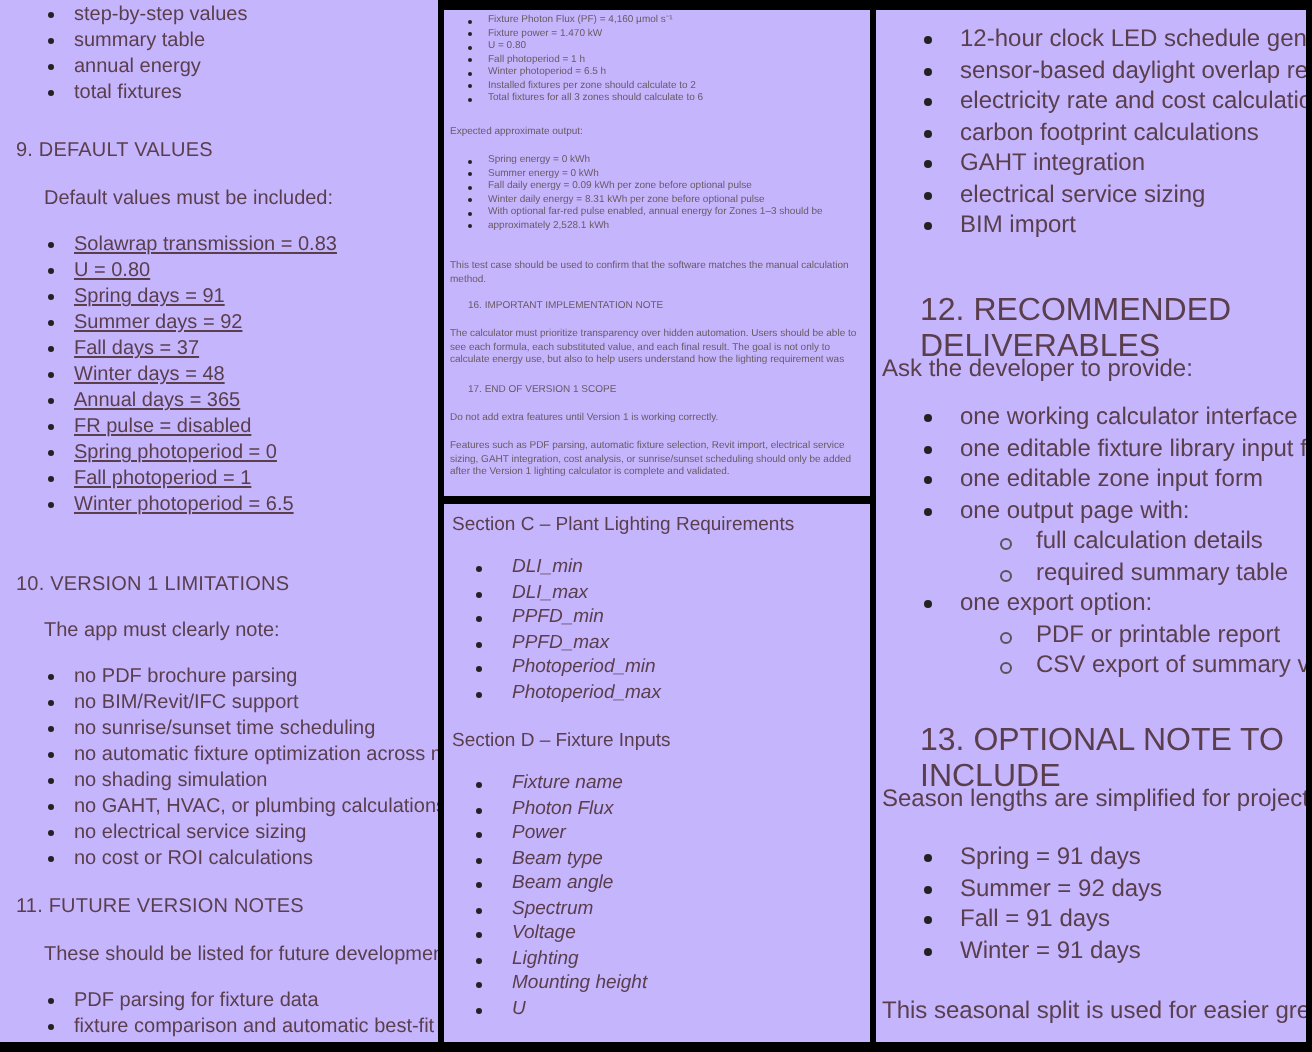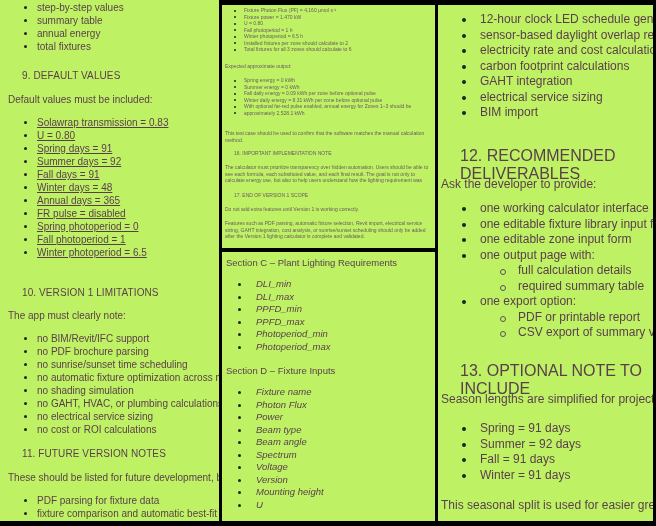--- a/index.html
+++ b/index.html
@@ -1,34 +1,34 @@
 <!DOCTYPE html>
 <html><head>
 <meta charset="utf-8">
 <style>
   * { box-sizing: border-box; margin: 0; padding: 0; }
   html, body { width: 656px; height: 526px; background: #000; overflow: hidden; }
   body { position: relative; font-family: "Liberation Sans", sans-serif; color: #5a3e4c; }
-  .panel { position: absolute; background: #bef264; overflow: hidden; }
+  .panel { position: absolute; background: #c4b5fd; overflow: hidden; }
   #p1 { left: 0; top: 0; width: 219px; height: 521px; }
   #p2 { left: 222px; top: 5px; width: 213px; height: 243px; }
   #p3 { left: 222px; top: 252px; width: 213px; height: 269px; }
   #p4 { left: 438px; top: 5px; width: 215px; height: 516px; }
 
   ul { list-style: none; }
   li { position: relative; white-space: nowrap; }
   li::before { content: ""; position: absolute; border-radius: 50%; background: #222; }
   li.sub::before { background: transparent; border: 1px solid #555; }
 
   
   #p1 { font-size: 10px; }
   #p1 li { padding-left: 37px; height: 13px; line-height: 13px; }
   #p1 li::before { left: 24px; top: 5px; width: 3px; height: 3px; }
-  #p1 .h { position: absolute; left: 22px; font-size: 10px; letter-spacing: 0.1px; }
-  #p1 .para { position: absolute; left: 8px; white-space: nowrap; }
+  #p1 .h { position: absolute; left: 8px; font-size: 10px; letter-spacing: 0.1px; }
+  #p1 .para { position: absolute; left: 22px; white-space: nowrap; }
   #p1 ul { position: absolute; left: 0; }
 
   
   #p2 { font-size: 5px; color: #6a5a62; }
   #p2 li { padding-left: 22px; height: 6.5px; line-height: 6.5px; }
   #p2 li::before { left: 12px; top: 2.5px; width: 2px; height: 2px; }
   #p2 .para { position: absolute; left: 3px; width: 210px; line-height: 6.5px; }
   #p2 .h { position: absolute; left: 12px; }
   #p2 ul { position: absolute; left: 0; }
 
@@ -59,33 +59,33 @@
     <li>annual energy</li>
     <li>total fixtures</li>
   </ul>
   <div class="h" style="top:70px;">9.  DEFAULT VALUES</div>
   <div class="para" style="top:94px;">Default values must be included:</div>
   <ul style="top:116px;text-decoration:underline;">
     <li>Solawrap transmission = 0.83</li>
     <li>U = 0.80</li>
     <li>Spring days = 91</li>
     <li>Summer days = 92</li>
-    <li>Fall days = 91</li>
+    <li>Fall days = 37</li>
     <li>Winter days = 48</li>
     <li>Annual days = 365</li>
     <li>FR pulse = disabled</li>
     <li>Spring photoperiod = 0</li>
     <li>Fall photoperiod = 1</li>
     <li>Winter photoperiod = 6.5</li>
   </ul>
   <div class="h" style="top:287px;">10. VERSION 1 LIMITATIONS</div>
   <div class="para" style="top:310px;">The app must clearly note:</div>
   <ul style="top:332px;">
+    <li>no PDF brochure parsing</li>
     <li>no BIM/Revit/IFC support</li>
-    <li>no PDF brochure parsing</li>
     <li>no sunrise/sunset time scheduling</li>
     <li>no automatic fixture optimization across multiple</li>
     <li>no shading simulation</li>
     <li>no GAHT, HVAC, or plumbing calculations</li>
     <li>no electrical service sizing</li>
     <li>no cost or ROI calculations</li>
   </ul>
   <div class="h" style="top:448px;">11. FUTURE VERSION NOTES</div>
   <div class="para" style="top:472px;">These should be listed for future development, but</div>
   <ul style="top:494px;">
@@ -133,21 +133,21 @@
   </ul>
   <div class="h" style="top:113px;">Section D – Fixture Inputs</div>
   <ul style="top:134px;">
     <li>Fixture name</li>
     <li>Photon Flux</li>
     <li>Power</li>
     <li>Beam type</li>
     <li>Beam angle</li>
     <li>Spectrum</li>
     <li>Voltage</li>
-    <li>Version</li>
+    <li>Lighting</li>
     <li>Mounting height</li>
     <li>U</li>
   </ul>
 </div>
 
 <div class="panel" id="p4">
   <ul style="top:7px;">
     <li>12-hour clock LED schedule generation</li>
     <li>sensor-based daylight overlap reduction</li>
     <li>electricity rate and cost calculations</li>

